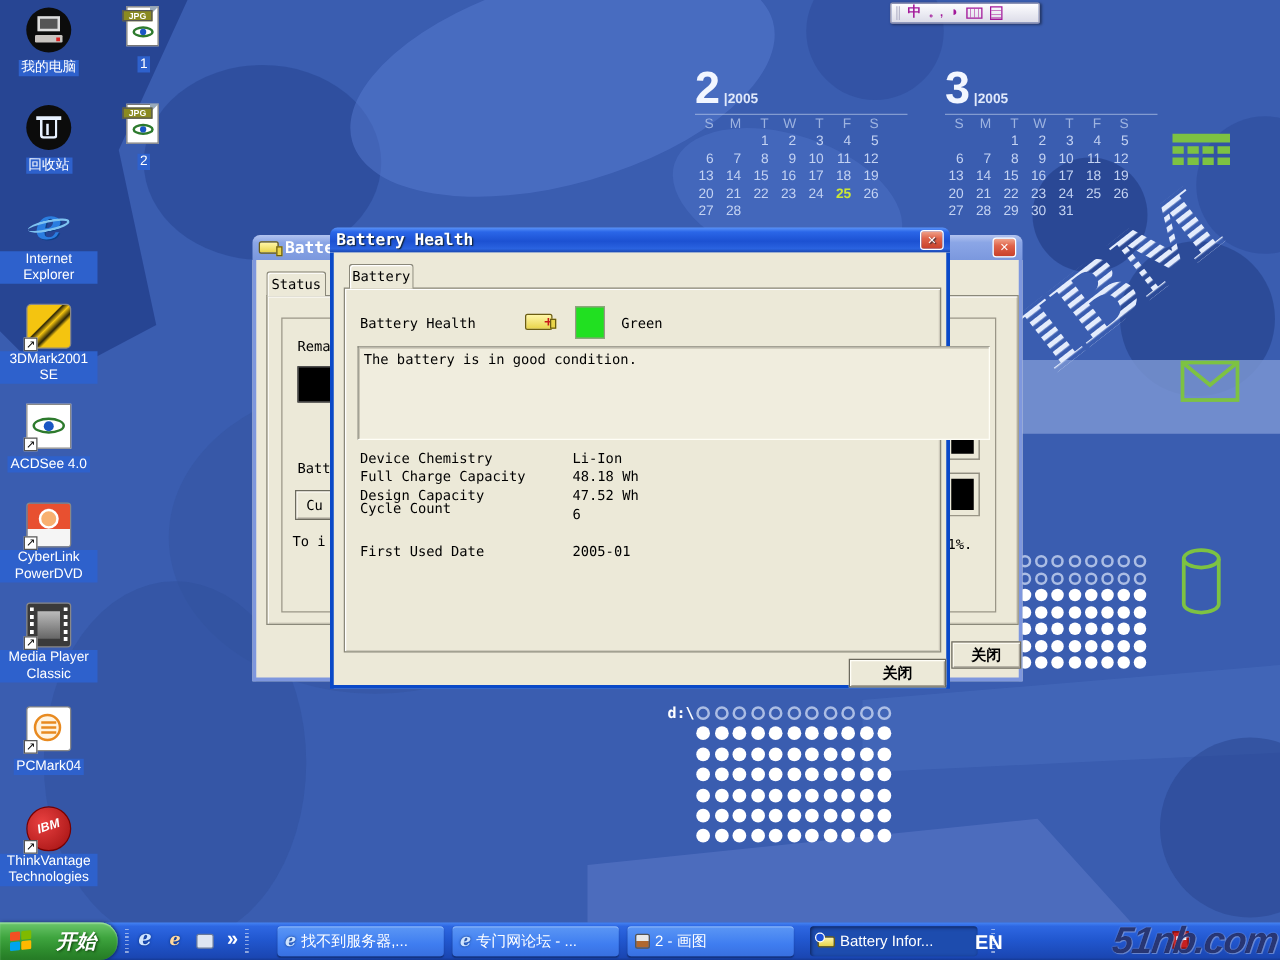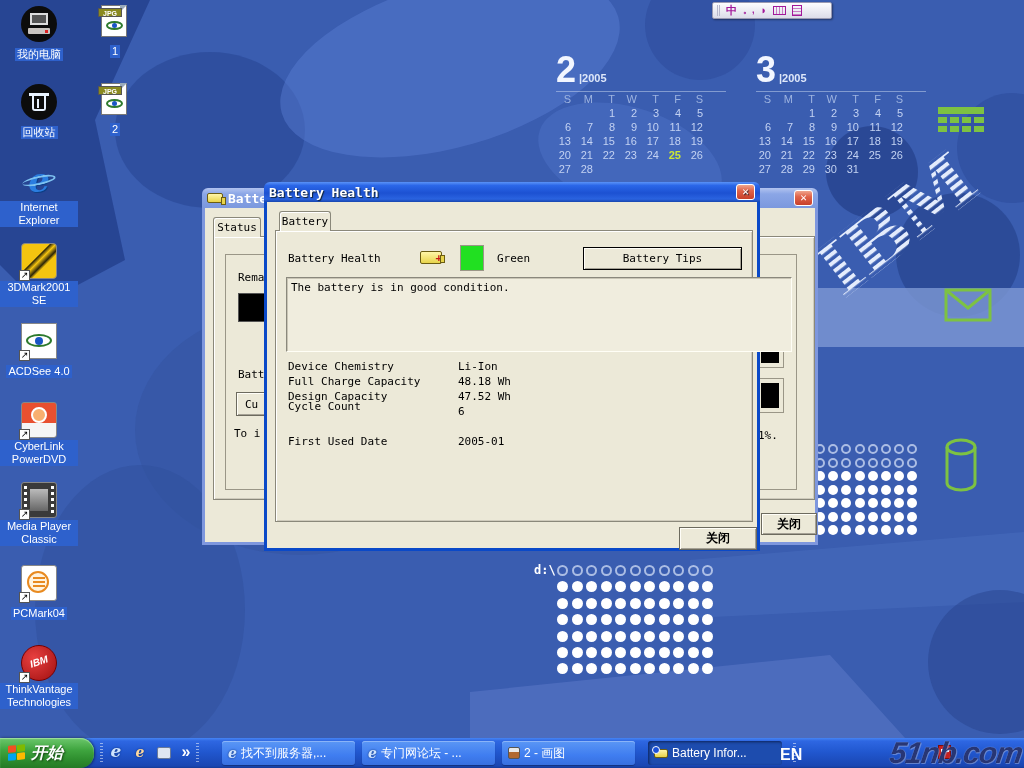--- a/index.html
+++ b/index.html
@@ -92,21 +92,21 @@
   .batt-ico:after{content:"";position:absolute;right:-4px;top:3px;width:3px;height:6px;
     background:#e8d44a;border:1px solid #6b5d12;}
   .batt-plus{position:absolute;color:#c81818;font-weight:bold;font-size:11px;}
 
   
   #taskbar{position:absolute;left:0;top:738px;width:1024px;height:30px;z-index:10;
     background:linear-gradient(180deg,#4584f4 0,#2e67e2 3px,#2157cf 14px,#1a46b2 28px,#153a96 30px);}
   #startBtn{position:absolute;left:0;top:0;width:94px;height:30px;cursor:pointer;
     background:linear-gradient(180deg,#6cc76c 0,#3fa53f 40%,#2f8f2f 70%,#257a25 100%);
     border-radius:0 14px 14px 0;box-shadow:1px 0 3px rgba(0,0,0,.5),inset 0 1px 1px #9fdf9f;
-    display:flex;align-items:center;gap:5px;padding:0 10px 0 8px;}
+    display:flex;align-items:center;gap:19px;padding:0 10px 0 8px;}
   #startBtn .stext{color:#fff;font-size:16px;font-weight:bold;font-style:italic;
     text-shadow:1px 1px 2px #14430f;}
   .flag{width:18px;height:16px;display:grid;grid-template-columns:8px 8px;
     grid-template-rows:7px 7px;gap:1px;transform:skewY(-6deg);}
   .flag i{border-radius:1px;}
   .qsep{position:absolute;top:5px;width:3px;height:20px;
     background:repeating-linear-gradient(180deg,rgba(255,255,255,.5) 0 1px,transparent 1px 3px);}
   .ql{position:absolute;top:5px;width:20px;height:20px;text-align:center;cursor:pointer;}
   .task{position:absolute;top:3px;height:24px;border-radius:3px;cursor:pointer;
     display:flex;align-items:center;gap:4px;padding:0 6px;overflow:hidden;
@@ -542,21 +542,20 @@
     <div class="wbody" style="height:349px;">
       <div class="tab" style="left:12px;top:9px;width:52px;height:20px;">Battery</div>
       <div class="tabpage" style="left:8px;top:28px;width:478px;height:292px;"></div>
 
       <div class="lbl" style="left:21px;top:50px;">Battery Health</div>
       <span class="batt-ico" style="left:153px;top:49px;">
         <span class="batt-plus" style="right:-1px;top:-1px;">+</span>
       </span>
       <div class="seg" id="statusSwatch" style="left: 193px; top: 43px; width: 24px; height: 26px; border: 1px solid rgb(154, 150, 135); background: rgb(33, 224, 33);"></div>
       <div class="lbl" style="left:230px;top:50px;">Green</div>
-      <button class="xp-btn default" style="left:316px;top:45px;width:159px;height:23px;">Battery Tips</button>
 
       <div class="sunken" style="left:19px;top:75px;width:506px;height:75px;">The battery is in good condition.</div>
 
       <div id="specRows">
           <div class="lbl" style="left: 21px; top: 158px;">Device Chemistry</div>
           <div class="lbl" style="left: 191px; top: 158px;">Li-Ion</div>
           <div class="lbl" style="left: 21px; top: 173px;">Full Charge Capacity</div>
           <div class="lbl" style="left: 191px; top: 173px;">48.18 Wh</div>
           <div class="lbl" style="left: 21px; top: 188px;">Design Capacity</div>
           <div class="lbl" style="left: 191px; top: 188px;">47.52 Wh</div>

